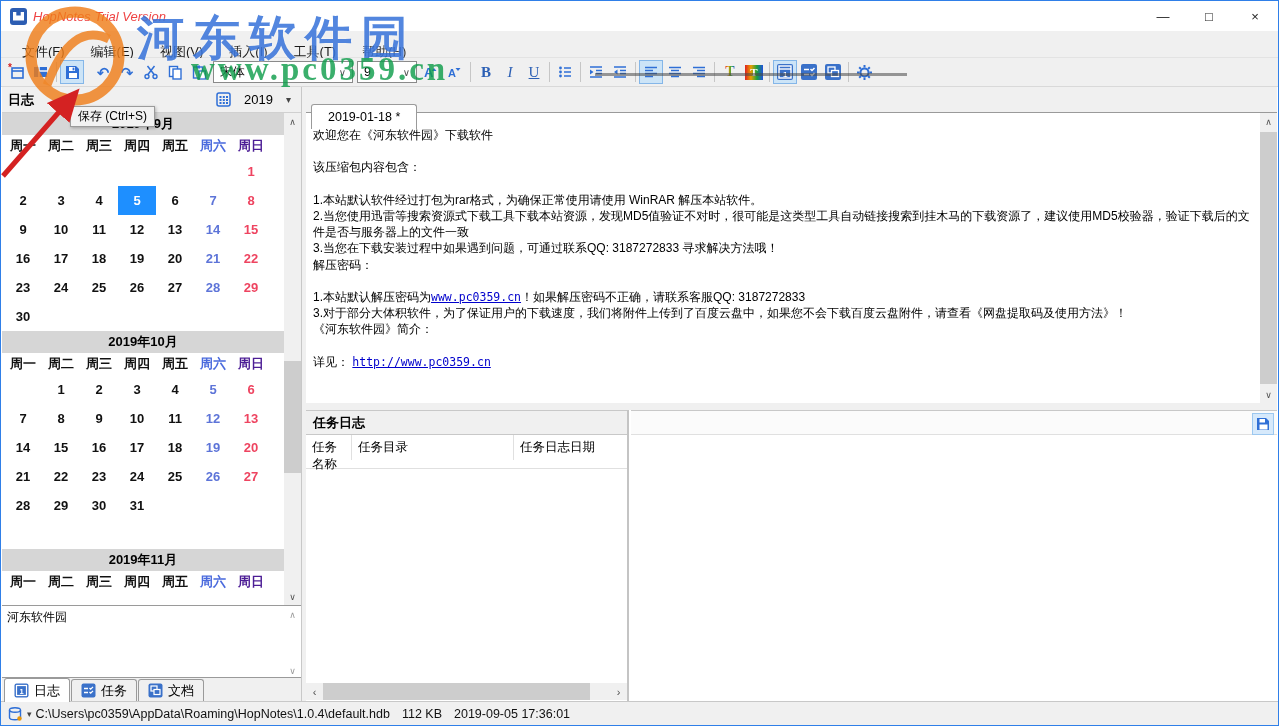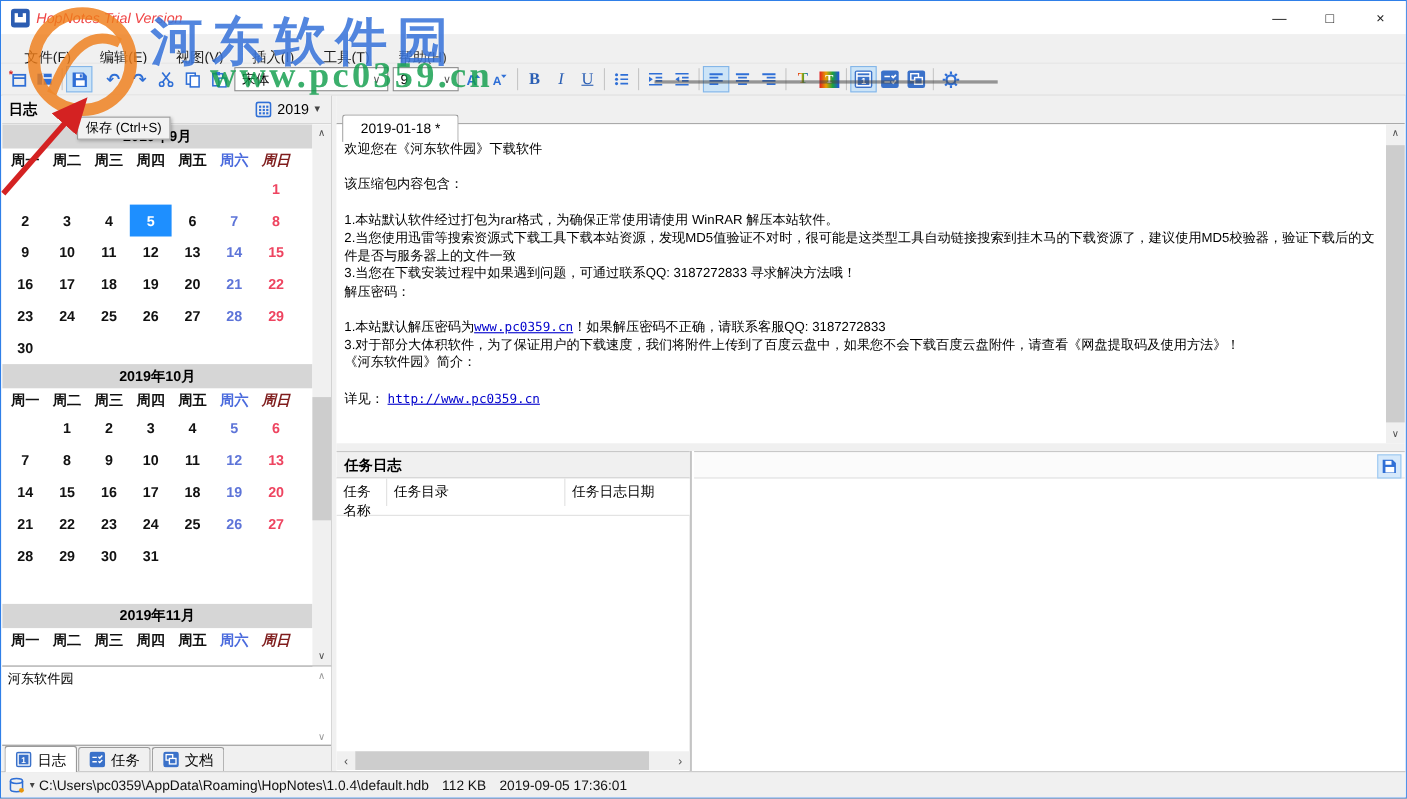--- a/index.html
+++ b/index.html
@@ -26,30 +26,30 @@
   .combo{height:22px;background:#fff;border:1px solid #8a8a8a;display:flex;align-items:center;font-size:12.5px;padding-left:6px;margin:0 2px;flex:none;}
   .combo .chev{margin-left:auto;padding:0 6px;color:#555;font-size:10px;}
   .bletter{font-family:"Liberation Serif","DejaVu Serif",serif;color:#2b5fb4;font-size:15px;line-height:1;}
   .rainbowT{font-family:"Liberation Serif",serif;font-weight:bold;font-size:14px;line-height:1;
     background:linear-gradient(90deg,#e02020,#e8a000,#18a040,#2050e0);-webkit-background-clip:text;background-clip:text;color:transparent;}
   .hlT{width:18px;height:15px;background:linear-gradient(90deg,#e02020,#e8a000,#18a040,#2050e0);color:#fff;font-weight:bold;font-size:11px;display:flex;align-items:center;justify-content:center;font-family:"Liberation Serif",serif;}
   
   .lpanel{position:absolute;left:1px;top:86px;width:300px;bottom:24px;background:#fff;border-right:1px solid #c8c8c8;}
   .lp-header{position:absolute;left:0;top:0;right:0;height:26px;background:#f0f0f0;border-bottom:1px solid #d0d0d0;display:flex;align-items:center;padding:0 6px;}
   .lp-title{font-weight:bold;font-size:13px;}
-  .year-sel{margin-left:auto;display:flex;align-items:center;gap:5px;font-size:13px;padding:2px 4px;}
+  .year-sel{margin-left:auto;display:flex;align-items:center;gap:13px;font-size:13px;padding:2px 4px;}
   .calscroll{position:absolute;left:0;top:26px;right:0;height:492px;overflow:hidden;background:#fff;}
   .cal-title{height:22px;background:#d6d6d6;font-weight:bold;font-size:13px;text-align:center;line-height:22px;width:282px;}
   .cal-row{display:flex;margin-left:2px;}
   .cal-cell{width:38px;text-align:center;font-weight:bold;font-size:13px;height:29px;line-height:29px;color:#111;}
   .cal-row.wkrow .cal-cell{height:22px;line-height:22px;}
   .cal-cell.sat{color:#5d74d8;}
   .cal-cell.sun{color:#ee4460;}
   .cal-cell.wd.sat{color:#4a6add;}
-  .cal-cell.wd.sun{color:#7f1d1d;font-style:italic;}
+  .cal-cell.wd.sun{color:#4c1d95;}
   .cal-cell.sel{background:#1e8fff;color:#fff;}
   
   .vsb{position:absolute;right:0;top:0;bottom:0;width:17px;background:#f0f0f0;}
   .sbarrow{position:absolute;left:0;width:17px;height:17px;color:#505050;font-size:9px;display:flex;align-items:center;justify-content:center;}
   .sbthumb{position:absolute;left:0;width:17px;background:#cdcdcd;}
   .notebox{position:absolute;left:0;top:518px;right:0;height:74px;border-top:1px solid #9a9a9a;background:#fff;font-size:12px;padding:3px 5px;}
   .ltabs{position:absolute;left:0;bottom:0;right:0;height:24px;background:#f0f0f0;border-top:1px solid #9a9a9a;display:flex;align-items:flex-end;padding-left:2px;}
   .ltab{height:22px;display:flex;align-items:center;gap:5px;padding:0 9px;border:1px solid #9a9a9a;border-bottom:none;border-radius:3px 3px 0 0;background:#f0f0f0;font-size:13px;margin-right:1px;position:relative;}
   .ltab.active{background:#fff;height:24px;margin-bottom:-1px;z-index:2;}
   .vsplit{position:absolute;left:301px;top:86px;width:4px;bottom:24px;background:#f0f0f0;}

